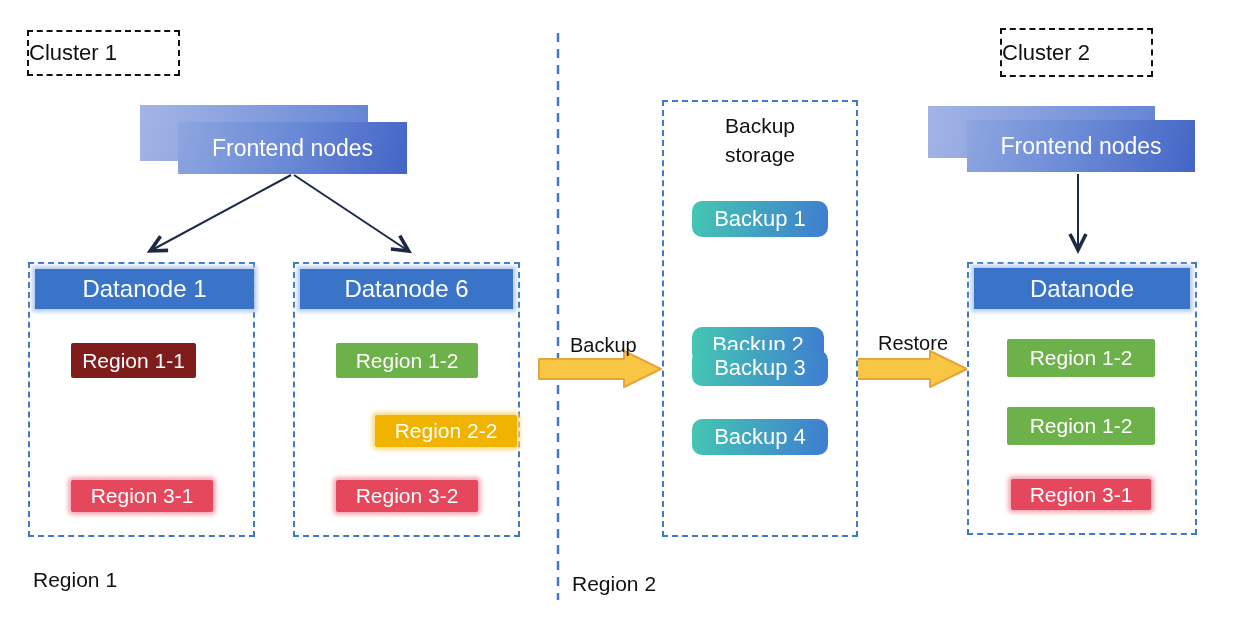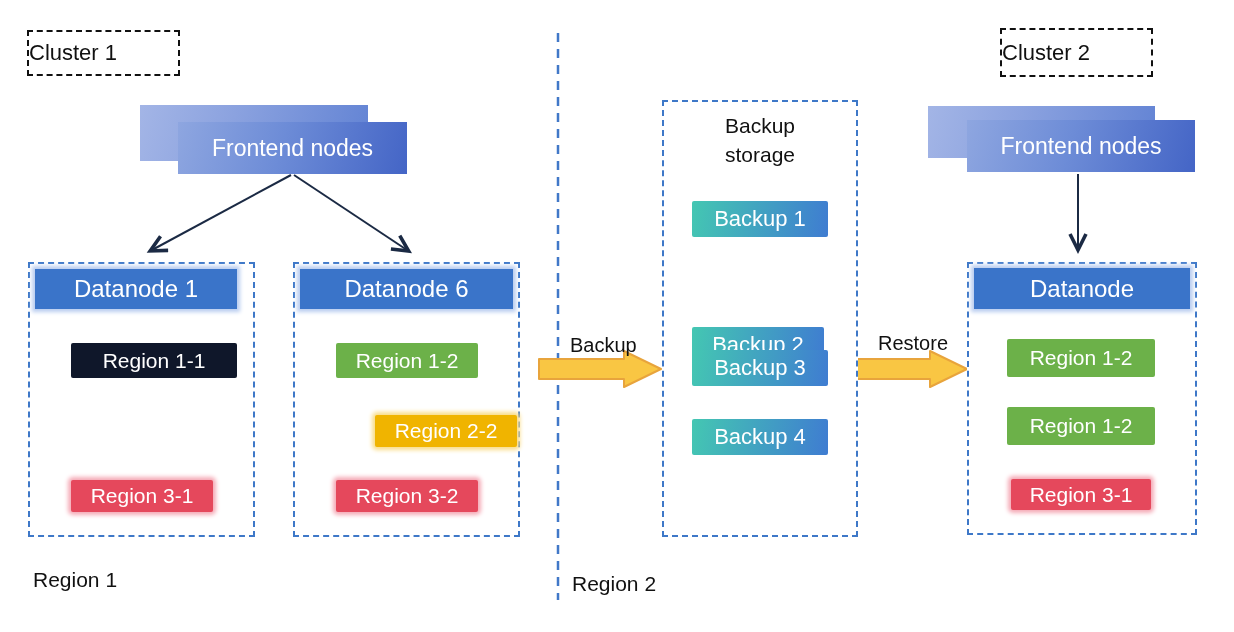--- a/index.html
+++ b/index.html
@@ -50,21 +50,21 @@
   .glow-yellow { box-shadow: 0 0 4px 3px #f9dd8a; }
   .glow-red    { box-shadow: 0 0 4px 3px #f5aab6; }
 
   .storage-title {
     color: #111; font-size: 21px; line-height: 29px; text-align: center;
   }
   .backup-item {
     background: linear-gradient(100deg, #44c7b2 0%, #3f7cd1 100%);
     display: flex; align-items: center; justify-content: center;
     color: #fff; font-size: 22px;
-    border-radius: 2px;
+    border-radius: 10px;
   }
 
   .flow-label { color: #111; font-size: 20px; }
   .bottom-label { color: #111; font-size: 21px; }
 </style>
 </head>
 <body>
 
 <div class="canvas">
 
@@ -90,24 +90,24 @@
   <div class="abs cluster-label" style="left:27px; top:30px; width:153px; height:46px;">
     <span>Cluster 1</span>
   </div>
 
   <div class="abs fe-back" style="left:140px; top:105px; width:228px; height:56px;"></div>
   <div class="abs fe-front" style="left:178px; top:122px; width:229px; height:52px;">
     <span>Frontend nodes</span>
   </div>
 
   <div class="abs dashed-panel" style="left:28px; top:262px; width:227px; height:275px;">
-    <div class="abs dn-header" style="left:5px; top:5px; width:202px; height:40px;">
+    <div class="abs dn-header" style="left:5px; top:5px; width:219px; height:40px;">
       <span>Datanode 1</span>
     </div>
-    <div class="abs region-box" style="left: 41px; top: 79px; width: 166px; height: 35px; background: #0f172a;">
+    <div class="abs region-box" style="left: 41px; top: 79px; width: 125px; height: 35px; background: #7f1d1d;">
       <span>Region 1-1</span>
     </div>
     <div class="abs region-box glow-red" style="left: 41px; top: 216px; width: 142px; height: 32px; background: rgb(229, 72, 92);">
       <span>Region 3-1</span>
     </div>
   </div>
 
   <div class="abs dashed-panel" style="left:293px; top:262px; width:227px; height:275px;">
     <div class="abs dn-header" style="left:5px; top:5px; width:213px; height:40px;">
       <span>Datanode 6</span>

